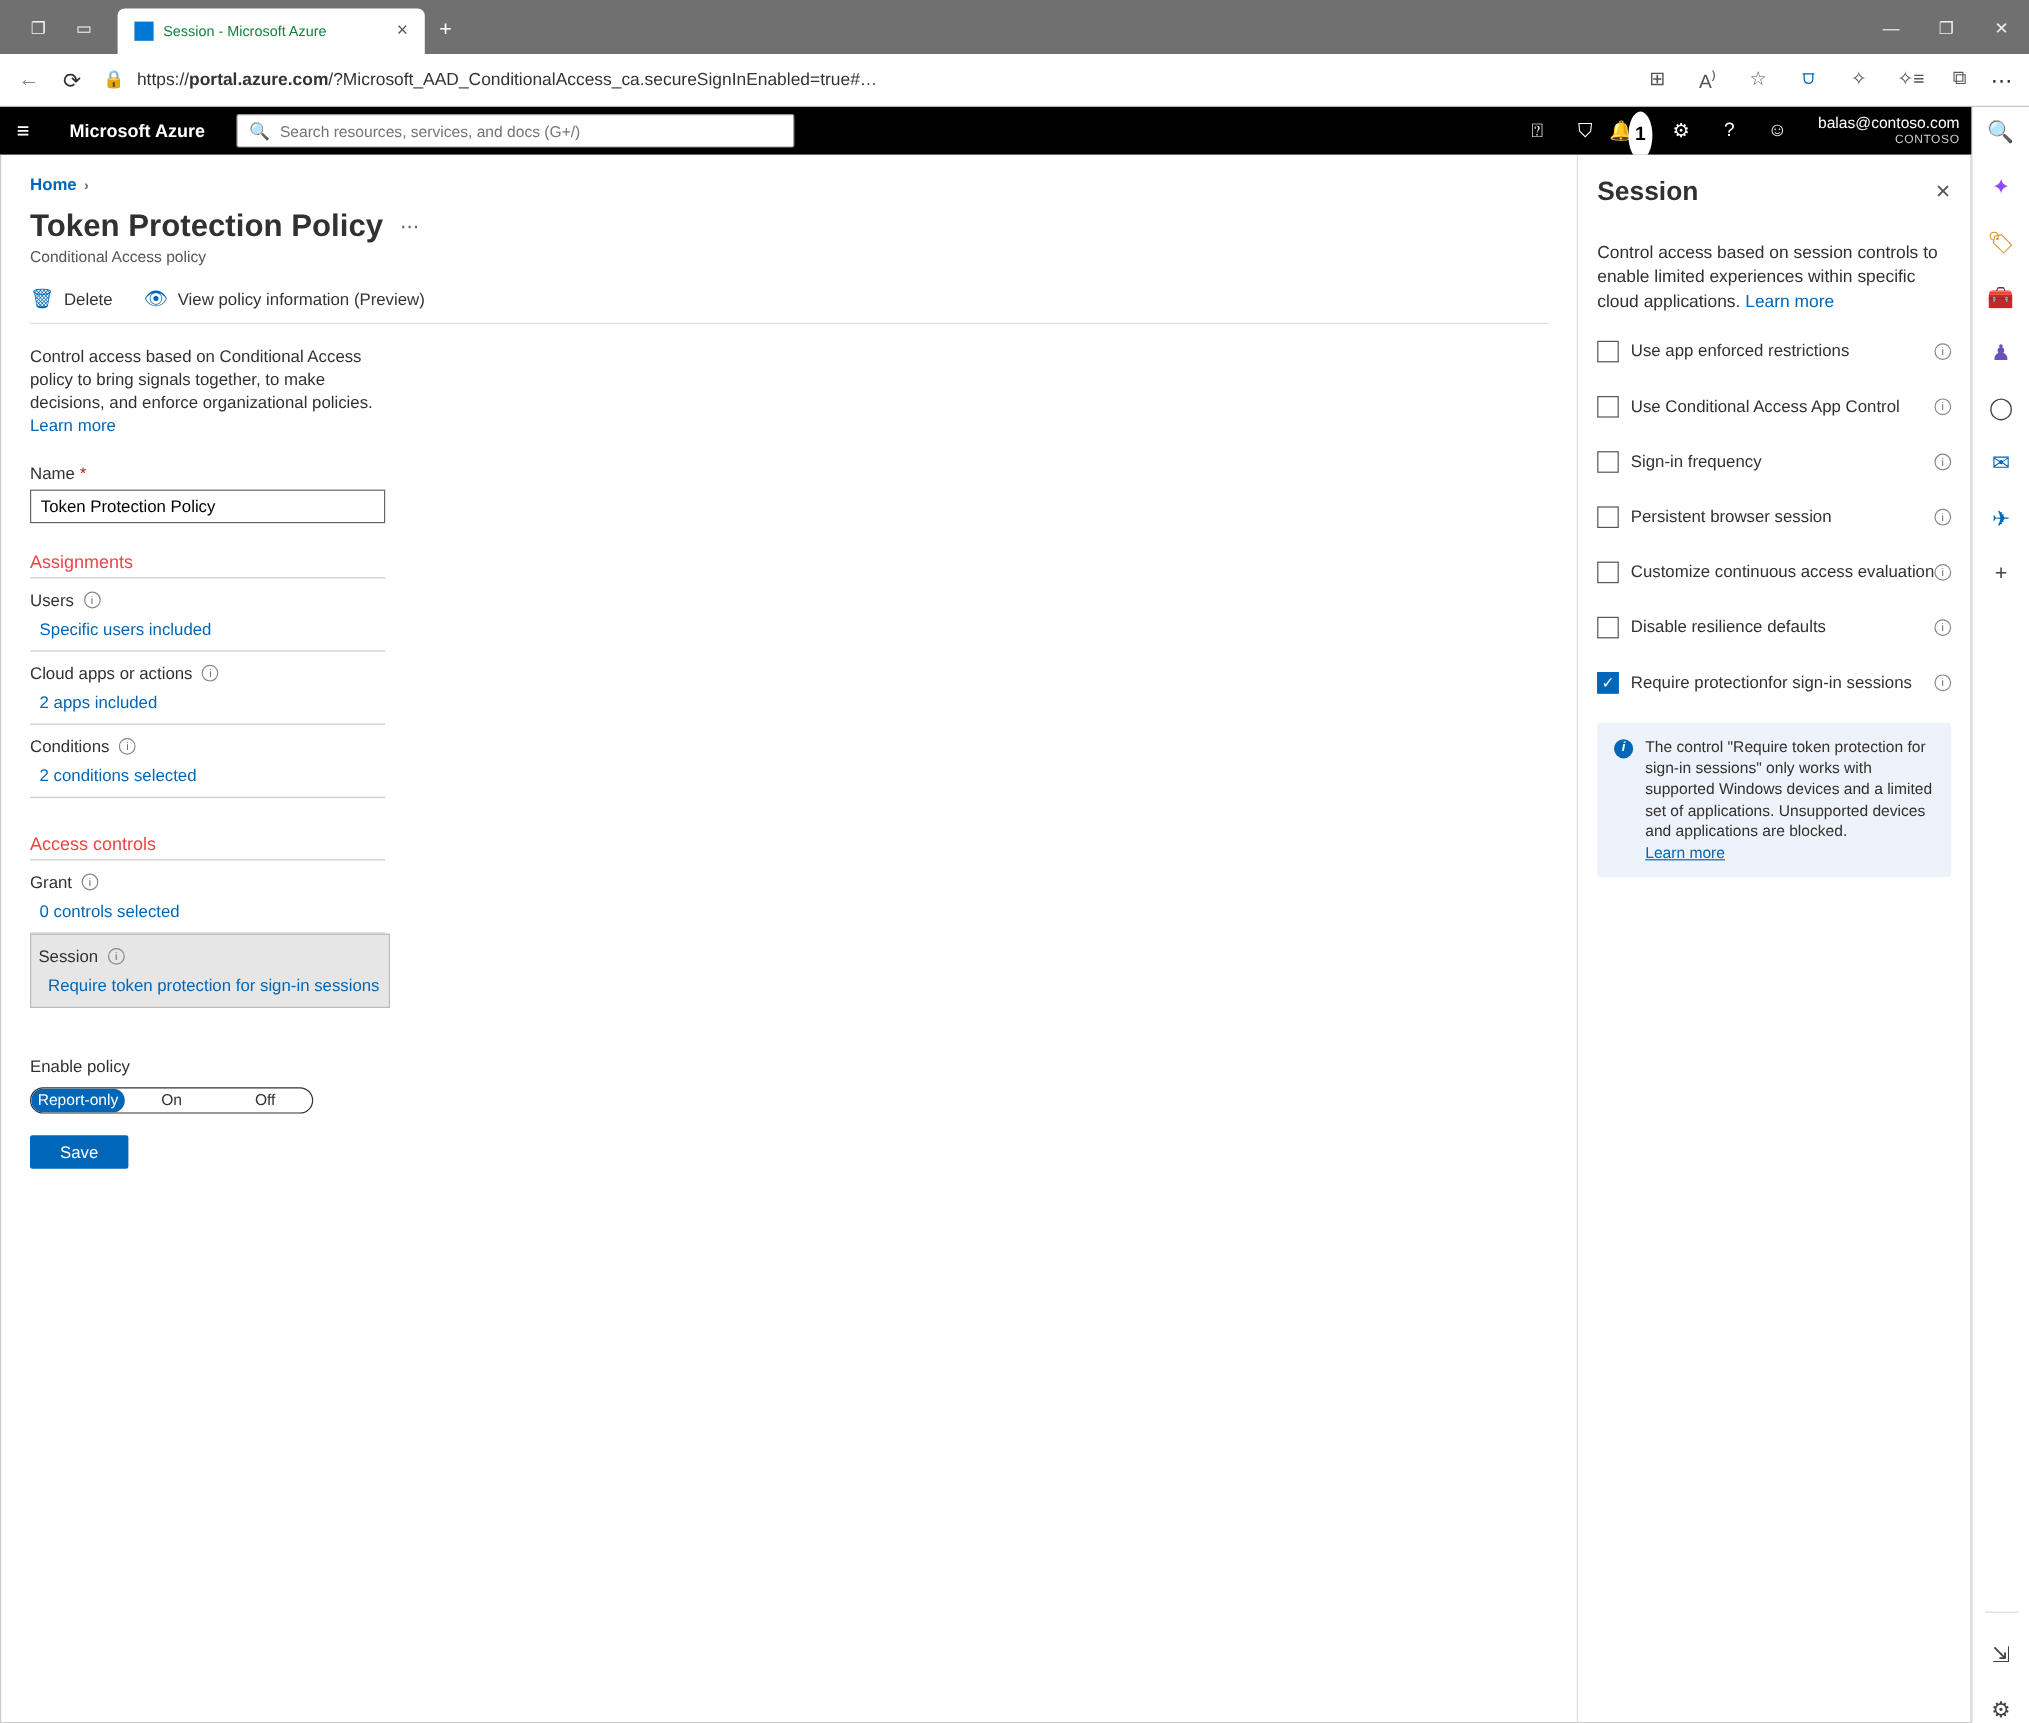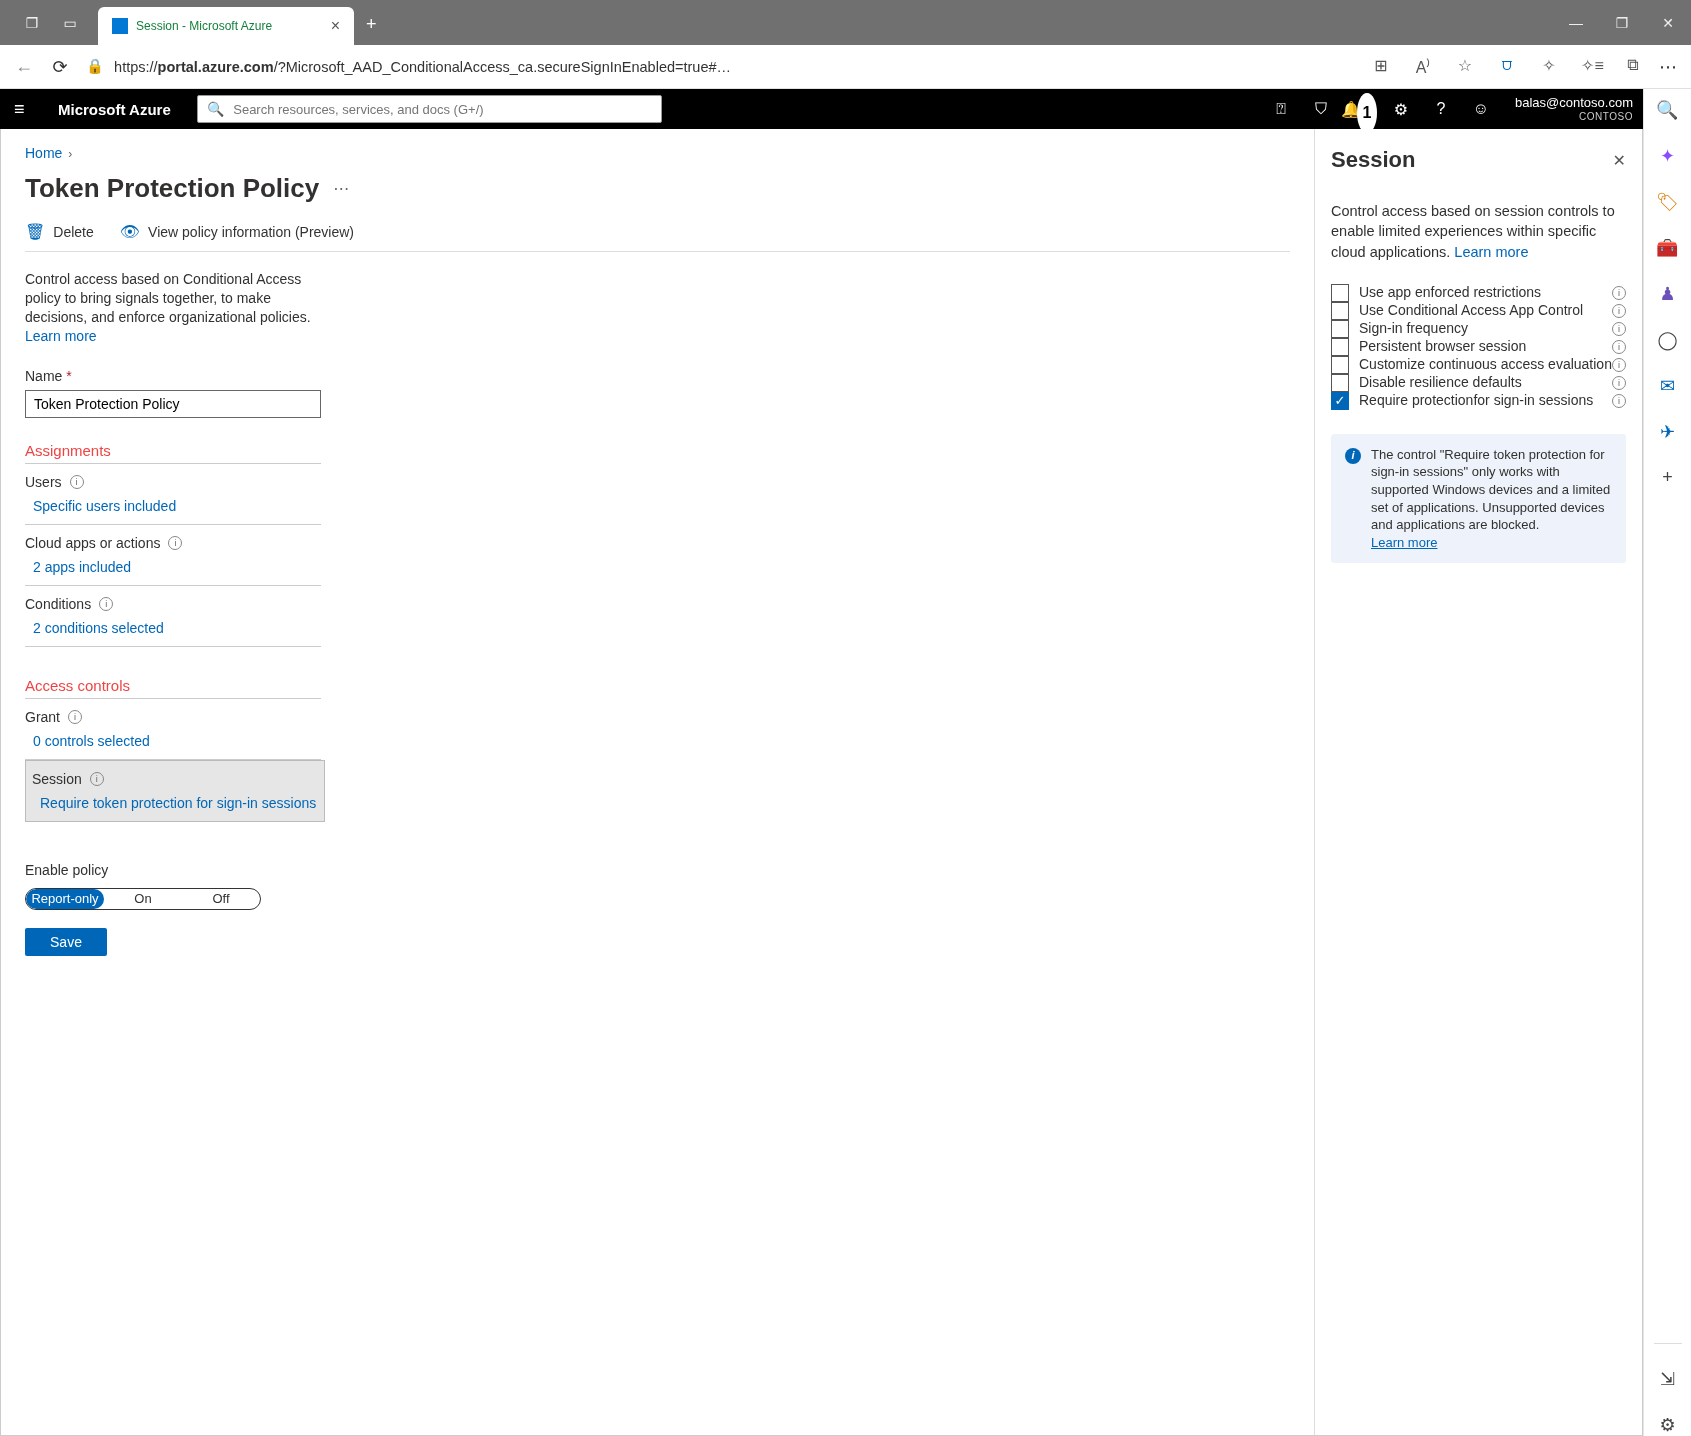--- a/index.html
+++ b/index.html
@@ -45,21 +45,21 @@
 .edge-sidebar { position:absolute; top:89px; right:0; bottom:0; width:48px; border-left:1px solid #e5e5e5; background:#fff; display:flex; flex-direction:column; align-items:center; padding-top:10px; gap:24px; color:#444;}
 .edge-sidebar span { font-size:18px;}
 .edge-sidebar .edge-spacer { flex:1;}
 .edge-sidebar .edge-divider { width:28px; height:1px; background:#ddd;}
 
 
 .workspace { position:absolute; top:129px; left:0; right:48px; bottom:0; display:flex; border:1px solid #ccc; border-top:none;}
 
 
 .policy-pane { flex:1; padding:16px 24px 12px 24px; overflow:auto;}
-.breadcrumb { font-size:14px; color:#0067b8; display:flex; align-items:flex-end; gap:6px;}
+.breadcrumb { font-size:14px; color:#0067b8; display:flex; align-items:flex-end; gap:6px;font-weight:bold;}
 .breadcrumb .chev { color:#666; font-size:12px;}
 .page-title { font-size:26px; font-weight:600; margin-top:12px; display:flex; align-items:center; gap:14px;}
 .page-title .more { color:#666; font-size:16px; font-weight:400;}
 .page-subtitle { font-size:13px; color:#555; margin-top:2px;}
 .toolbar { display:flex; gap:26px; margin-top:18px; padding-bottom:10px; border-bottom:1px solid #ddd;}
 .toolbar .tbtn { display:flex; align-items:center; gap:8px; font-size:14px; color:#333;}
 .toolbar .tbtn .ticon { color:#0067b8; font-size:16px;}
 .desc { margin-top:18px; font-size:14px; max-width:290px; line-height:1.35;}
 .link { color:#0067b8; cursor:pointer;}
 .field { margin-top:22px;}
@@ -81,21 +81,21 @@
 
 .save-btn { margin-top:18px; width:82px; height:28px; background:#0067b8; color:#fff; border:none; font-size:14px; border-radius:2px;}
 
 
 .blade { width:328px; border-left:1px solid #ddd; display:flex; flex-direction:column; padding:18px 16px 14px 16px;}
 .blade-head { display:flex; justify-content:space-between; align-items:center;}
 .blade-head h2 { font-size:22px; font-weight:600;}
 .blade-head .x { font-size:16px; color:#555;}
 .blade-desc { margin-top:28px; font-size:14.5px; line-height:1.4; color:#323130;}
 
-.checks { margin-top:22px; display:flex; flex-direction:column; gap:0;}
+.checks { margin-top:22px; display:flex; flex-direction:column; gap:28px;}
 .check { display:flex; align-items:flex-start; gap:10px; position:relative;}
 .check .box { width:18px; height:18px; border:1px solid #555; flex-shrink:0; display:flex; align-items:center; justify-content:center;}
 .check.checked .box { background:#0067b8; border-color:#0067b8; color:#fff; font-size:13px;}
 .check .lbl { font-size:14px; flex:1;}
 .check .info-icon { position:absolute; right:0; top:2px;}
 .check.multiline .info-icon { top:2px;}
 
 .info-box { margin-top:24px; background:#eef3fb; border-radius:3px; padding:12px 14px; display:flex; gap:10px; font-size:13px; line-height:1.35;}
 .info-box .i { width:16px; height:16px; background:#0067b8; color:#fff; border-radius:50%; display:flex; align-items:center; justify-content:center; font-size:11px; font-style:italic; font-weight:bold; flex-shrink:0; margin-top:2px;}
 .info-box a { color:#0067b8; text-decoration:underline;}
@@ -186,20 +186,21 @@
 
   <div class="policy-pane">
     <div class="breadcrumb">
       <span class="link">Home</span>
       <span class="chev">›</span>
     </div>
     <div class="page-title">
       <span>Token Protection Policy</span>
       <span class="more">⋯</span>
     </div>
+    <div class="page-subtitle">Conditional Access policy</div>
 
     <div class="toolbar">
       <div class="tbtn">
         <span class="ticon">🗑</span>
         <span>Delete</span>
       </div>
       <div class="tbtn">
         <span class="ticon">👁</span>
         <span>View policy information (Preview)</span>
       </div>

